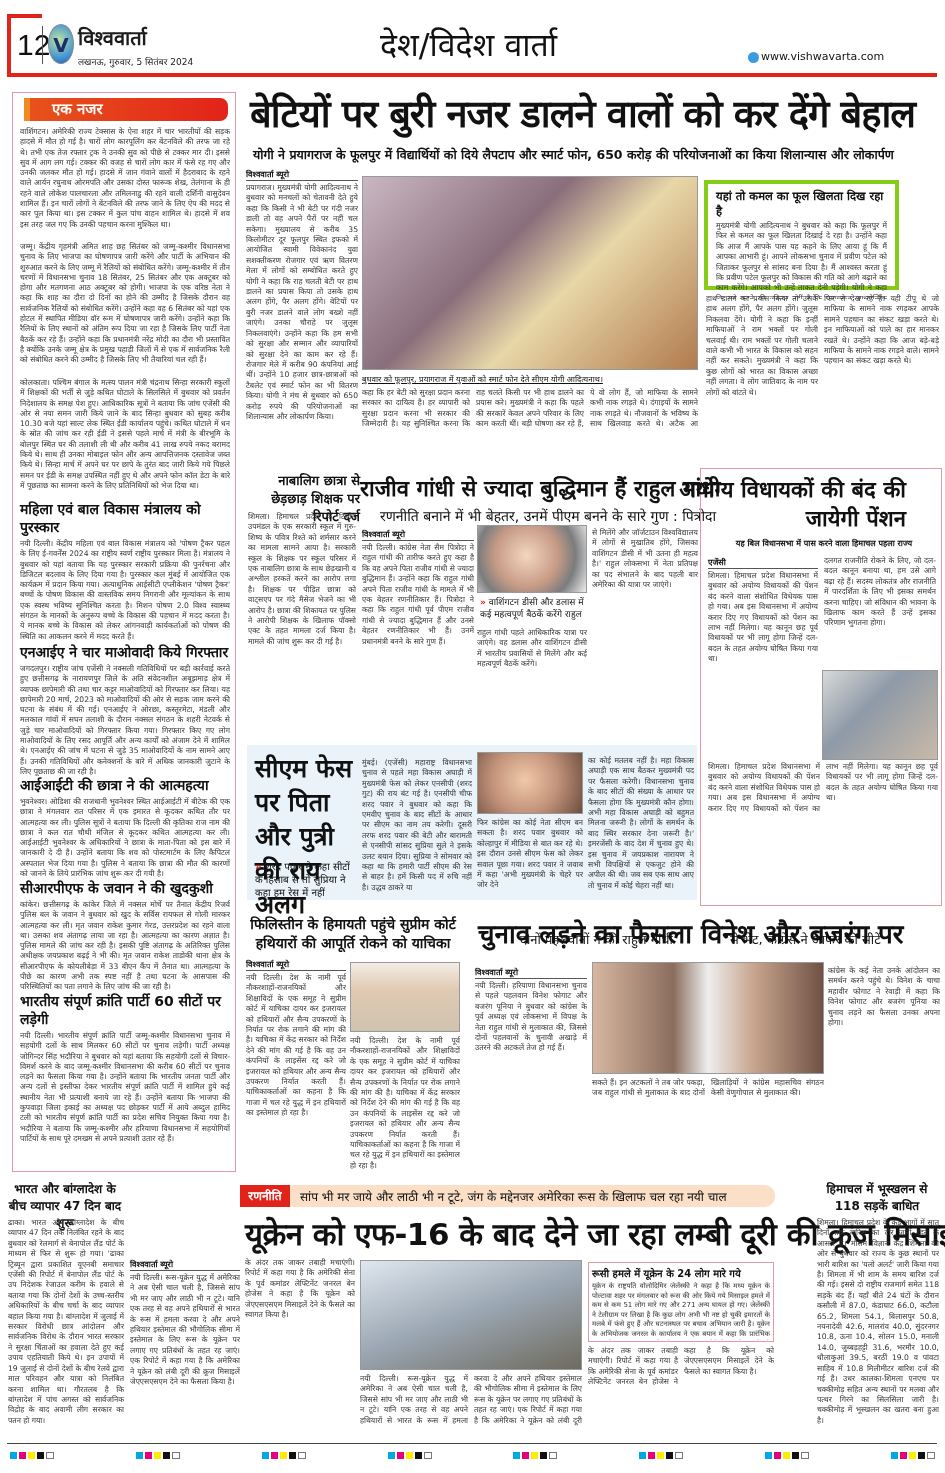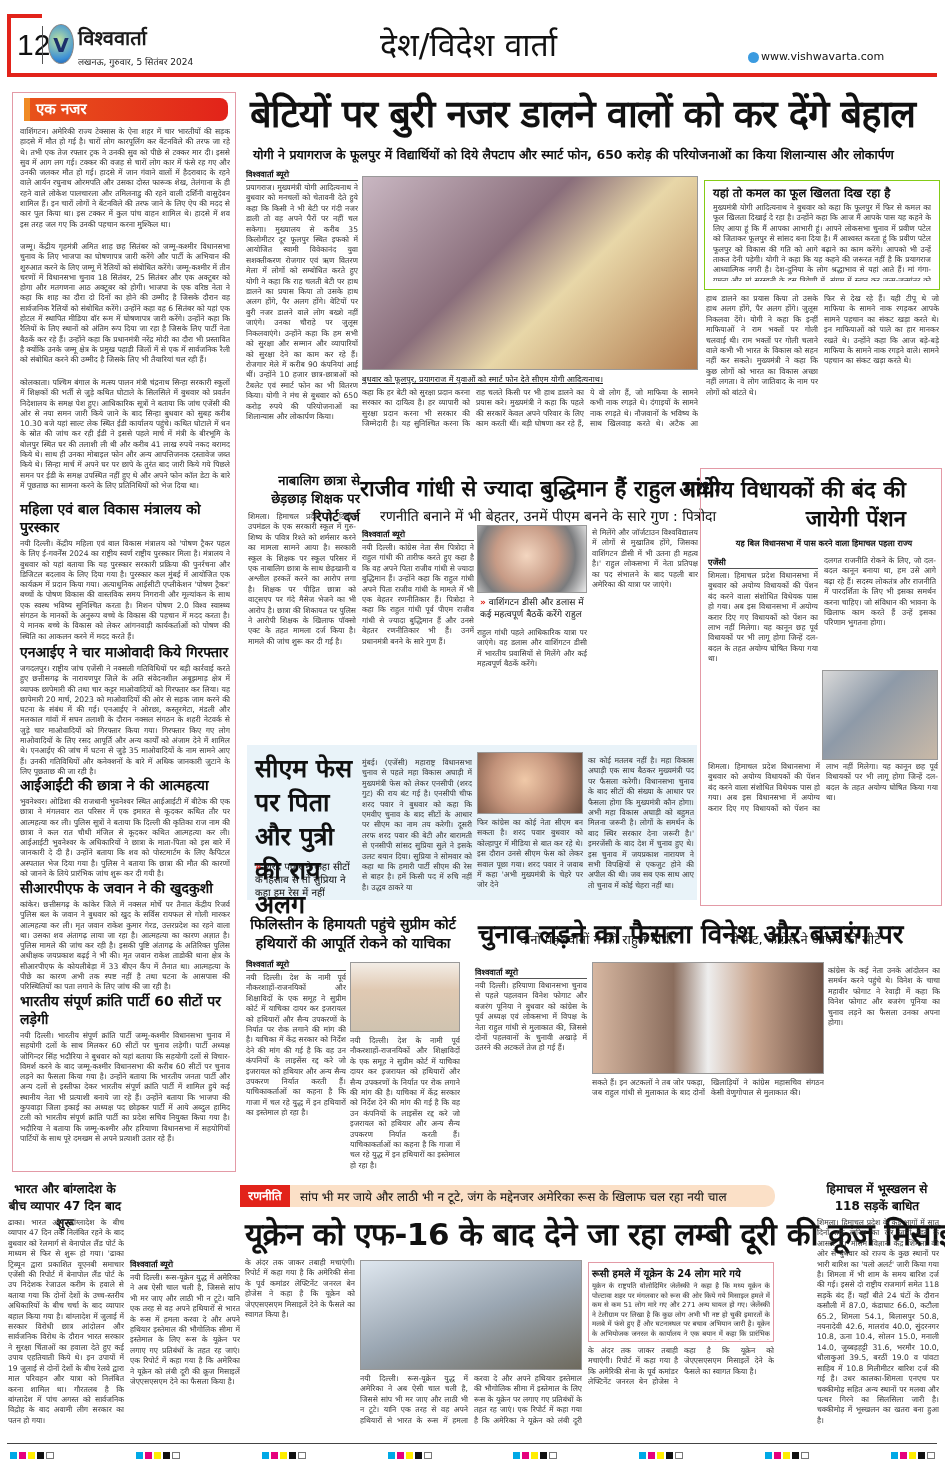--- a/index.html
+++ b/index.html
@@ -11,30 +11,30 @@
 .pgno{left:17px;top:28px;font-size:30px;font-family:"Liberation Sans",sans-serif;color:#111}
 .vsep{left:42px;top:26px;width:1px;height:38px;background:#555}
 .logo{left:48px;top:24px;width:26px;height:40px;border-radius:50%;background:radial-gradient(circle at 40% 40%,#bfe3a0,#3b8fd6 70%,#1c5aa8);border:1px solid #888}
 .logo span{display:block;text-align:center;font-weight:bold;font-size:20px;color:#1b2f6b;line-height:40px}
 .brand{left:78px;top:24px;font-size:20px;font-weight:bold;color:#1c1c1c}
 .dateline{left:78px;top:55px;font-size:9px;color:#222}
 .section{left:380px;top:22px;font-size:32px;color:#111;font-family:"DejaVu Sans",sans-serif}
 .site{left:748px;top:50px;font-size:11px;color:#111}
 .site i{display:inline-block;width:11px;height:11px;border-radius:50%;background:#3b9be0;margin-right:2px;vertical-align:middle}
 .lbox{left:12px;top:92px;width:224px;height:1080px;border:1px solid #e39aa6;background:#fff}
-.eknazar{left:24px;top:98px;width:204px;height:23px;background:linear-gradient(90deg,#e8521b,#e2231a);border-radius:0 8px 8px 0;border-left:6px solid #f08a24;color:#fff;font-weight:bold;font-size:15px;padding-left:6px;line-height:23px}
+.eknazar{left:24px;top:98px;width:204px;height:23px;background:linear-gradient(90deg,#e8521b,#e2231a);border-radius:0 8px 8px 0;border-left:6px solid #f08a24;color:#fff;font-weight:bold;font-size:15px;padding-left:22px;line-height:23px}
 .lh{font-size:14px;font-weight:bold;color:#111;line-height:18px}
 .lt{font-size:7.6px;line-height:10.3px;color:#333;text-align:justify}
 .col{font-size:7.6px;line-height:10.4px;color:#333;text-align:justify}
 .byline{font-size:8px;font-weight:bold;color:#111;border-bottom:1px solid #555;padding-bottom:1px;margin-bottom:2px}
 .mainhead{left:250px;top:86px;font-size:38px;font-weight:bold;color:#111;letter-spacing:-1px;white-space:nowrap}
 .subhead{left:253px;top:146px;font-size:12.5px;color:#111;font-weight:bold;white-space:nowrap}
 .photo{background:linear-gradient(135deg,#c9b7c2,#8a6e7b 40%,#e8d7a8 60%,#b07a4e);border:1px solid #999}
 .caption{font-size:8px;color:#111;text-decoration:underline}
-.pinkbox{left:704px;top:180px;width:236px;height:110px;border:1px solid #84cc16;background:#fff;padding:4px 8px}
+.pinkbox{left:704px;top:180px;width:195px;height:110px;border:4px solid #84cc16;background:#fff;padding:4px 8px}
 .pinkbox h3{font-size:11.5px;font-weight:bold;color:#111;margin-bottom:3px}
 .rahul-h{left:360px;top:472px;font-size:22px;font-weight:bold;color:#111;white-space:nowrap}
 .rahul-s{left:380px;top:506px;font-size:14px;color:#111;white-space:nowrap}
 .nabalig{left:250px;top:472px;width:110px;text-align:right;font-size:13px;font-weight:bold;line-height:18px;color:#111}
 .ayogya{left:678px;top:475px;width:228px;text-align:right;font-size:22px;font-weight:bold;line-height:29px;color:#111}
 .ayogya-s{left:710px;top:537px;width:228px;text-align:center;font-size:8px;font-weight:bold;color:#111}
 .rbox{left:700px;top:468px;width:242px;height:438px;border:1px solid #e39aa6}
 .cmbox{left:247px;top:745px;width:450px;height:155px;background:#e9f3f9}
 .cmhead{left:255px;top:752px;font-size:25px;font-weight:bold;line-height:34px;color:#111;width:105px}
 .cmbul{left:255px;top:860px;font-size:10px;color:#111;width:100px;line-height:13px}

